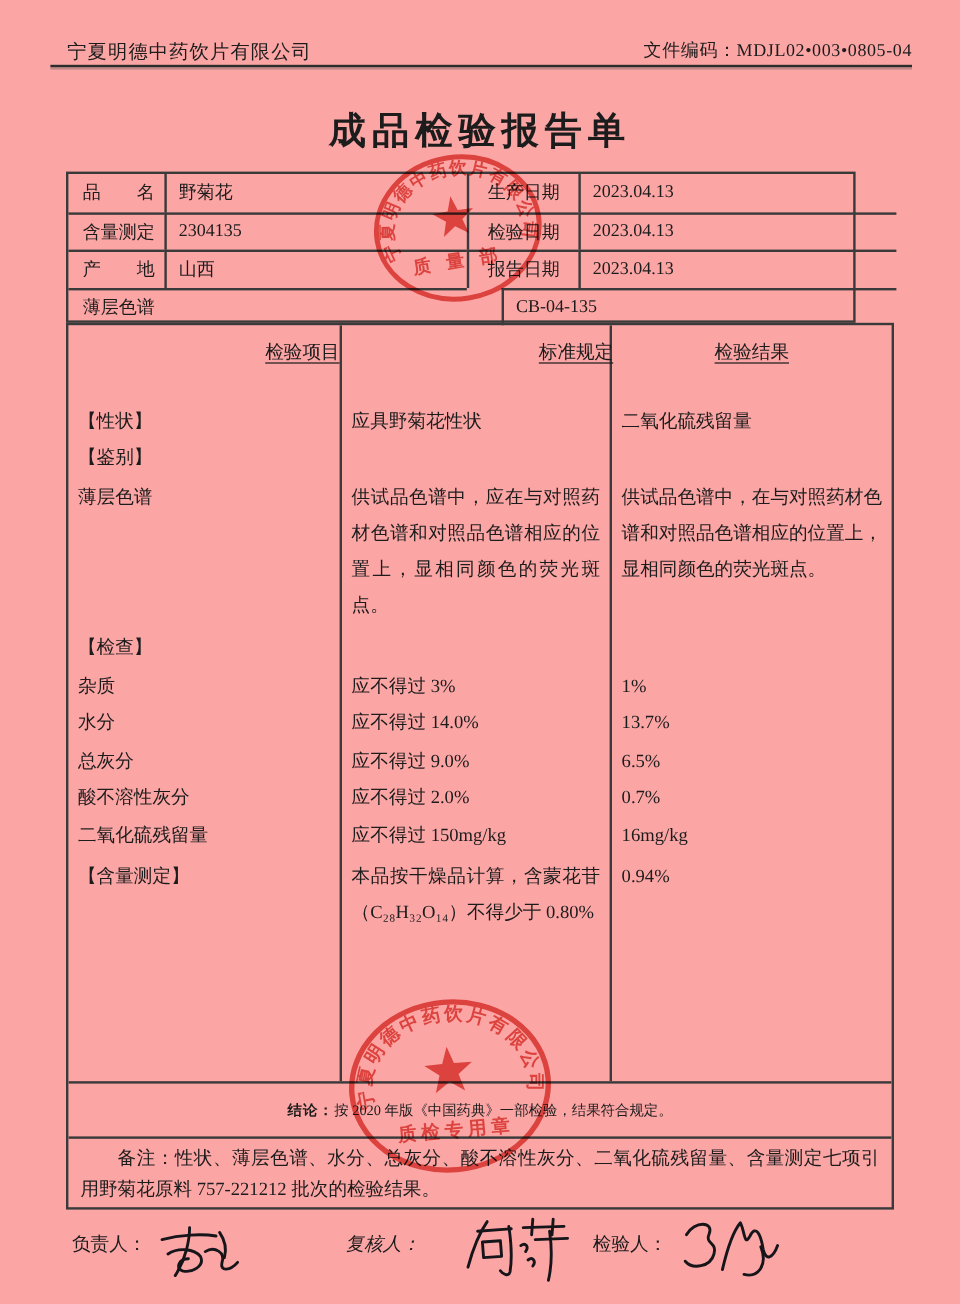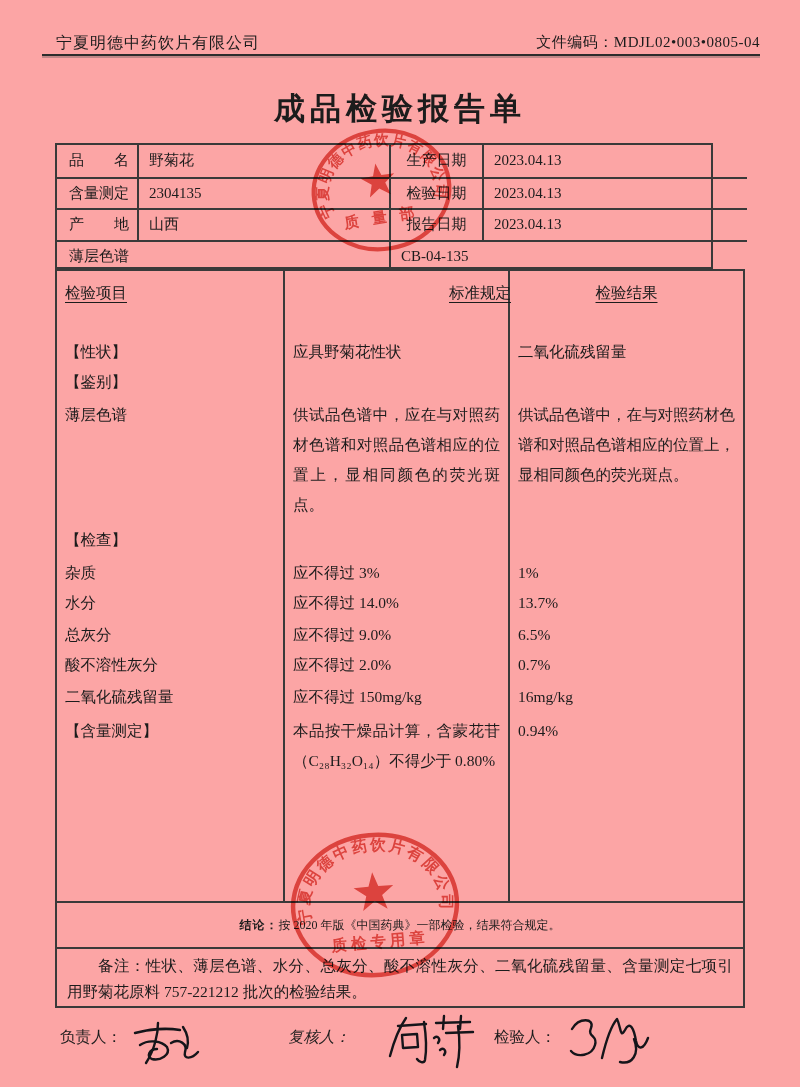--- a/index.html
+++ b/index.html
@@ -20,29 +20,29 @@
     position:absolute; left:55px; top:143px; width:658px; height:126px;
     display:grid; grid-template-columns:80px 252px 93px 265px; grid-template-rows:repeat(3,31.5px) 31.5px;
     border:2px solid #3a3a3a; font-size:15px;
   }
   .ic { border-left:2px solid #3a3a3a; border-top:2px solid #3a3a3a; display:flex; align-items:center; padding-left:10px; overflow:hidden; white-space:nowrap; }
   .ic.first-col { border-left:none; }
   .ic.first-row { border-top:none; }
   .ic.lbl { padding-left:12px; }
   .ic.dlbl { justify-content:center; padding-left:0; }
   .ic.span2a { grid-column:1 / 3; }
-  .ic.span2b { grid-column:3 / 5; }
+  .ic.span2b { grid-column:3 / 5;margin-left:29px; }
   
   .main-table { position:absolute; left:55px; top:269px; width:690px; height:739px; border:2px solid #3a3a3a; overflow:hidden; font-size:15.5px; }
   .mt-body { position:relative; height:630px; }
   .vline { position:absolute; top:0; bottom:0; width:2px; background:#3a3a3a; }
   .vline.v1 { left:226px; } .vline.v2 { left:451px; }
   .col-head { position:absolute; top:12px; height:22px; }
   .col-head span { text-decoration:underline; text-underline-offset:4px; }
-  .ch-item { left:8px; width:218px; }
+  .ch-item { left:8px; width:218px;text-align:right; }
   .ch-std  { left:228px; width:226px; text-align:right; }
   .ch-res  { left:453px; width:233px; text-align:center; }
   .brow { position:absolute; left:0; width:686px; display:grid; grid-template-columns:226px 225px 235px; line-height:22px; }
   .brow .c1 { padding-left:8px; }
   .brow .c2 { padding-left:10px; }
   .brow .c3 { padding-left:10px; }
   .para { line-height:30px; text-align:justify; padding-right:8px; }
   .mt-concl { height:46px; border-top:2px solid #3a3a3a; text-align:center; line-height:44px; font-size:12px; }
   .mt-concl b { letter-spacing:1px; }
   .mt-remark { height:51px; border-top:2px solid #3a3a3a; padding:4px 10px 0 10px; line-height:26px; font-size:15.5px; text-indent:2em; text-align:justify; }

